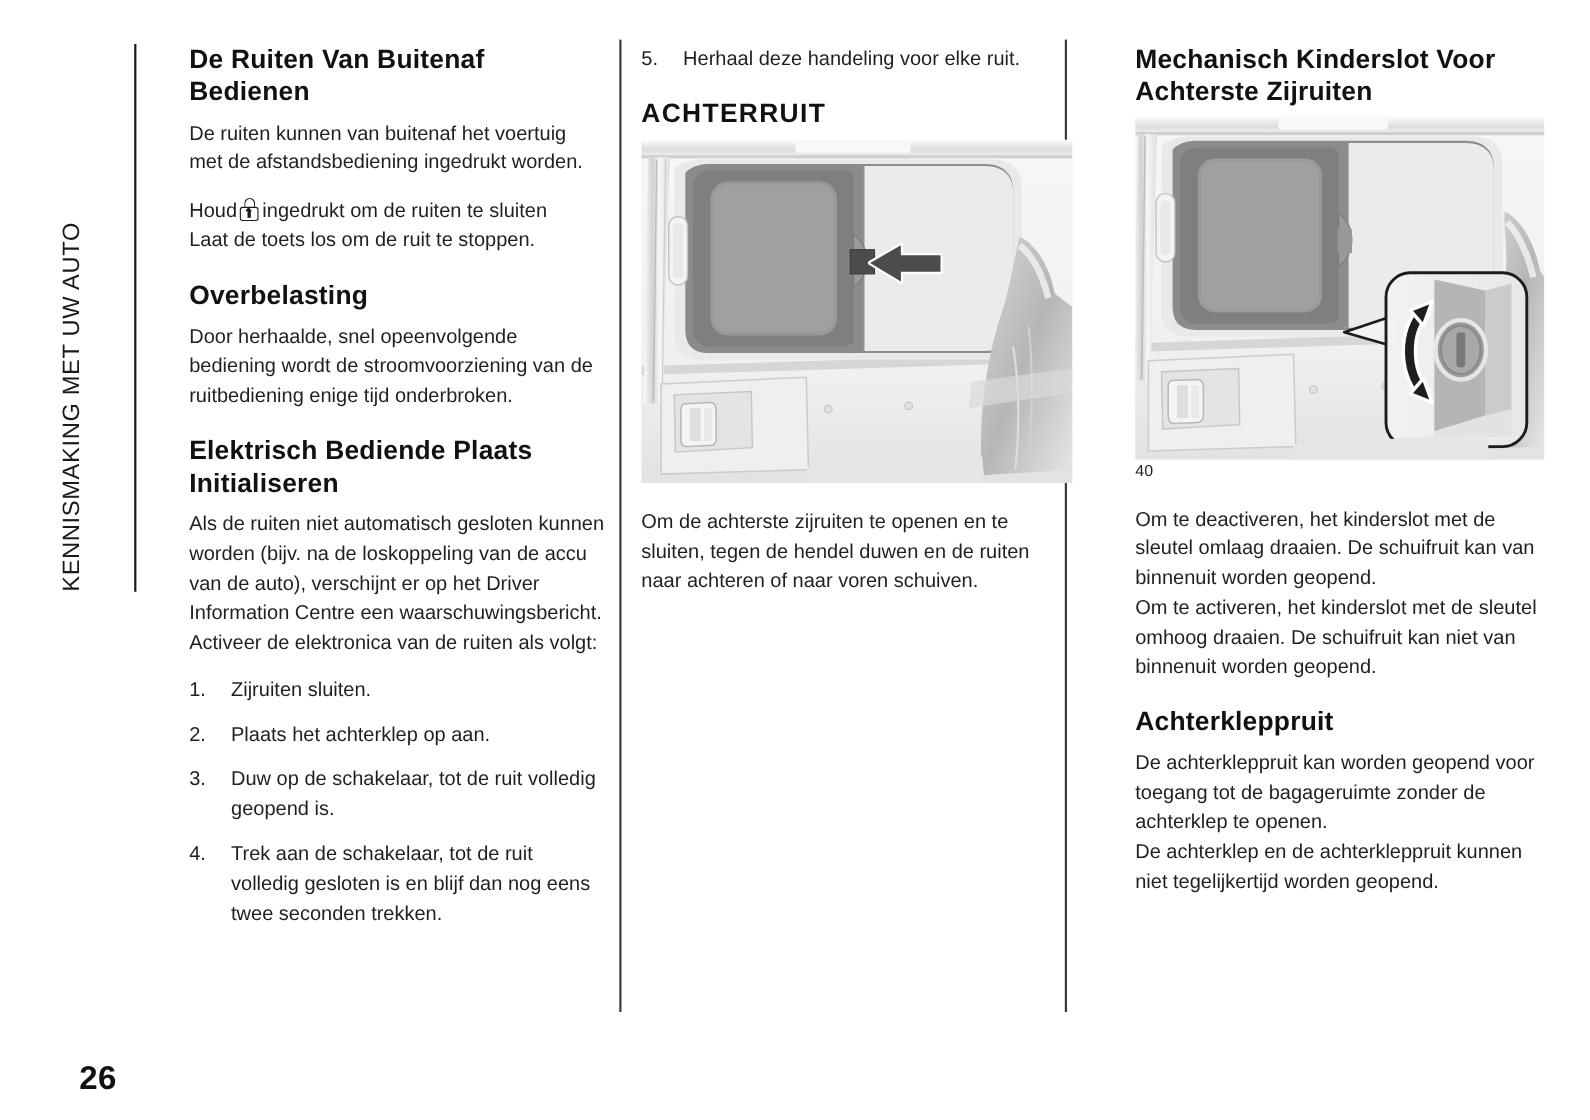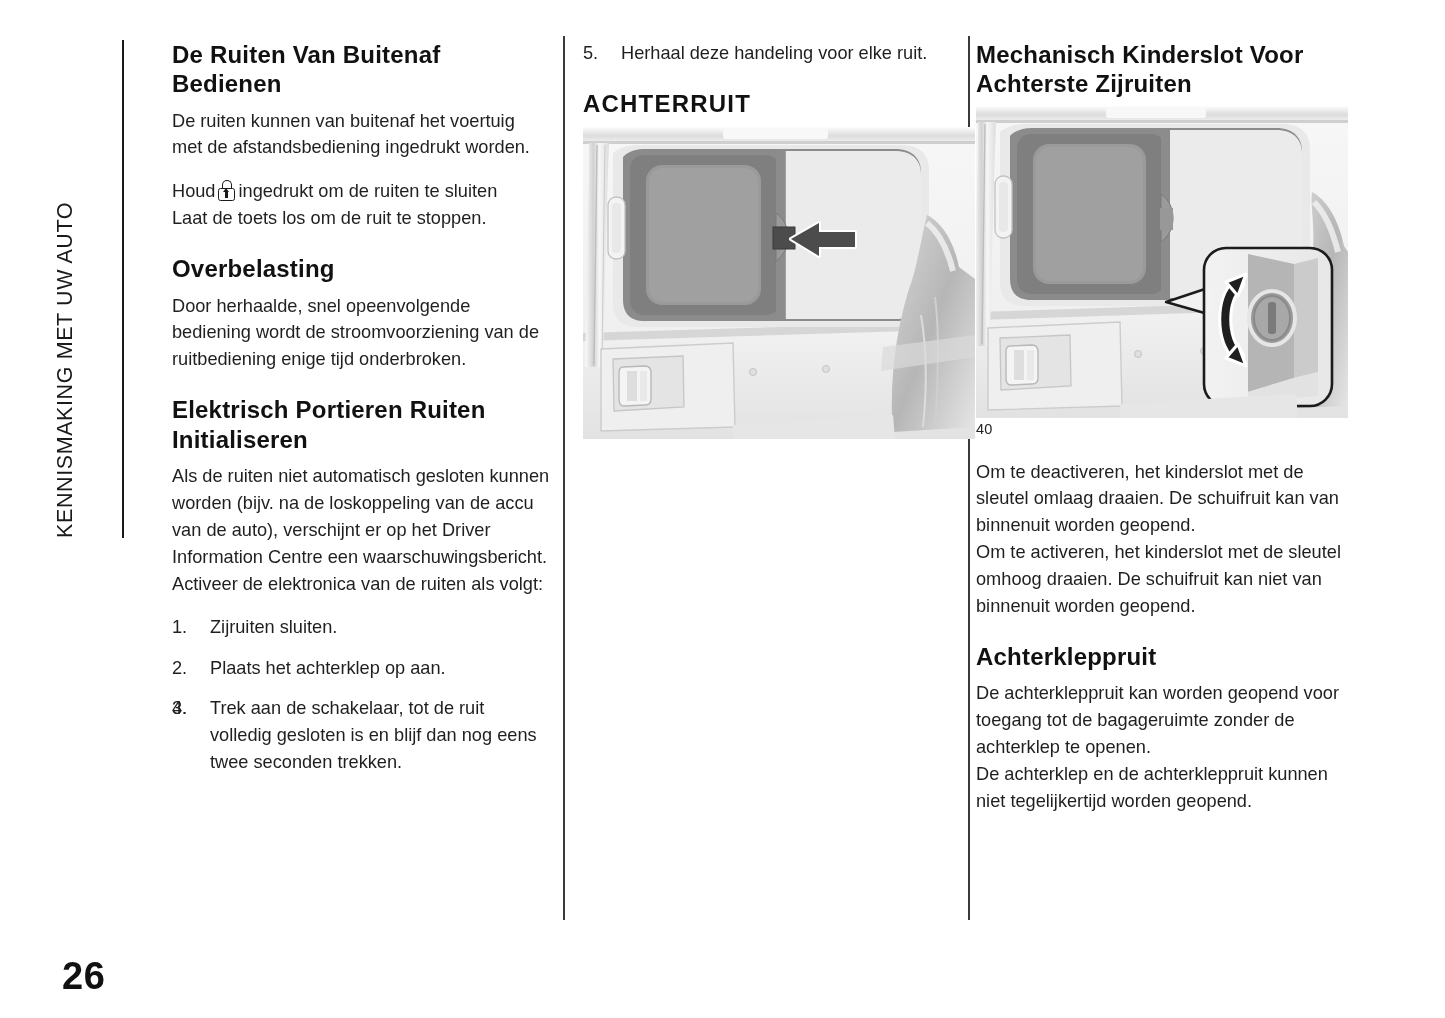--- a/index.html
+++ b/index.html
@@ -64,21 +64,21 @@
   .col-rule.r1 { left: 563px; }
   .col-rule.r2 { left: 968px; }
 
   
   .col {
     position: absolute;
     top: 40px;
   }
   .col1 { left: 172px; width: 378px; }
   .col2 { left: 583px; width: 392px; }
-  .col3 { left: 976px; width: 372px; }
+  .col3 { left: 1032px; width: 372px; }
 
   h2.sec {
     font-size: 24px;
     font-weight: 800;
     line-height: 1.22;
     letter-spacing: 0.2px;
     margin: 0 0 9px 0;
     color: #111;
   }
   h2.sec.upper { letter-spacing: 1.2px; }
@@ -177,23 +177,23 @@
   .fig-caption {
     font-size: 14.5px;
     color: #222;
     margin-top: 3px;
     letter-spacing: 0.2px;
   }
 
   
   .folio {
     position: absolute;
-    left: 62px;
+    left: 72px;
     bottom: 20px;
-    font-size: 38px;
+    font-size: 30px;
     font-weight: 800;
     color: #111;
     letter-spacing: 0.5px;
   }
 </style>
 </head>
 <body>
 
 <div class="page">
 
@@ -215,34 +215,35 @@
       <span>Houd</span><span class="lock-ico"><span class="shackle"></span><span class="bodyb"></span><span class="arw"></span></span><span>ingedrukt om de ruiten te sluiten</span>
     </p>
 
     <p class="body">Laat de toets los om de ruit te stoppen.</p>
 
     <div class="spacer-lg"></div>
     <h2 class="sec">Overbelasting</h2>
     <p class="body">Door herhaalde, snel opeenvolgende bediening wordt de stroomvoorziening van de ruitbediening enige tijd onderbroken.</p>
 
     <div class="spacer-lg"></div>
-    <h2 class="sec">Elektrisch Portieren Ruiten Initialiseren</h2>
+    <h2 class="sec">Elektrisch Bediende Plaats Initialiseren</h2>
     <p class="body">Als de ruiten niet automatisch gesloten kunnen worden (bijv. na de loskoppeling van de accu van de auto), verschijnt er op het Driver Information Centre een waarschuwingsbericht. Activeer de elektronica van de ruiten als volgt:</p>
 
     <ol class="steps">
       <li>
         <span class="num">1.</span>
         <span>Zijruiten sluiten.</span>
       </li>
       <li>
         <span class="num">2.</span>
         <span>Plaats het achterklep op aan.</span>
       </li>
       <li>
         <span class="num">3.</span>
+        <span>Duw op de schakelaar, tot de ruit volledig geopend is.</span>
       </li>
       <li>
         <span class="num">4.</span>
         <span>Trek aan de schakelaar, tot de ruit volledig gesloten is en blijf dan nog eens twee seconden trekken.</span>
       </li>
     </ol>
   </div>
 
   <div class="col col2">
 
@@ -339,20 +340,21 @@
           <path d="M352 170 C356 200 356 250 352 298" stroke="#cfcfcf" stroke-width="2" fill="none"></path>
           <path d="M338 188 C344 224 344 262 340 300" stroke="#dcdcdc" stroke-width="2" fill="none"></path>
           <path d="M300 220 L392 208 L392 230 L298 244 Z" fill="#dadada" opacity="0.7"></path>
 
           <path d="M150 298 L310 288 L312 312 L150 312 Z" fill="#e6e6e6"></path>
         </svg>
       </div>
     </figure>
 
     <div class="spacer-lg"></div>
+    <p class="body">Om de achterste zijruiten te openen en te sluiten, tegen de hendel duwen en de ruiten naar achteren of naar voren schuiven.</p>
   </div>
 
   <div class="col col3">
 
     <h2 class="sec tight">Mechanisch Kinderslot Voor Achterste Zijruiten</h2>
 
     <figure class="figure">
       <div class="fig-box fig40">
         <svg viewBox="0 0 372 312" width="372" height="312">
           <defs>

